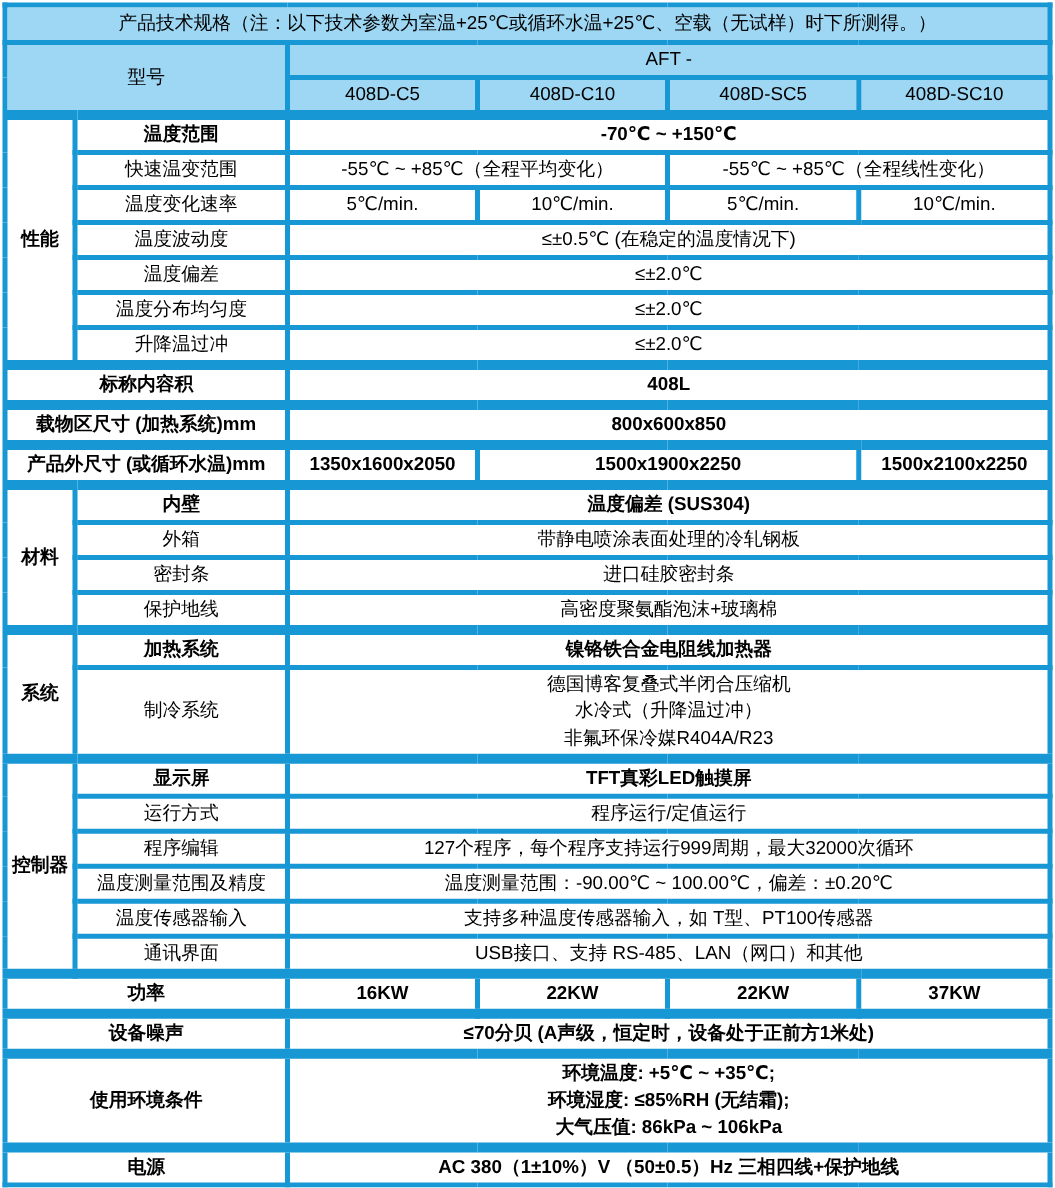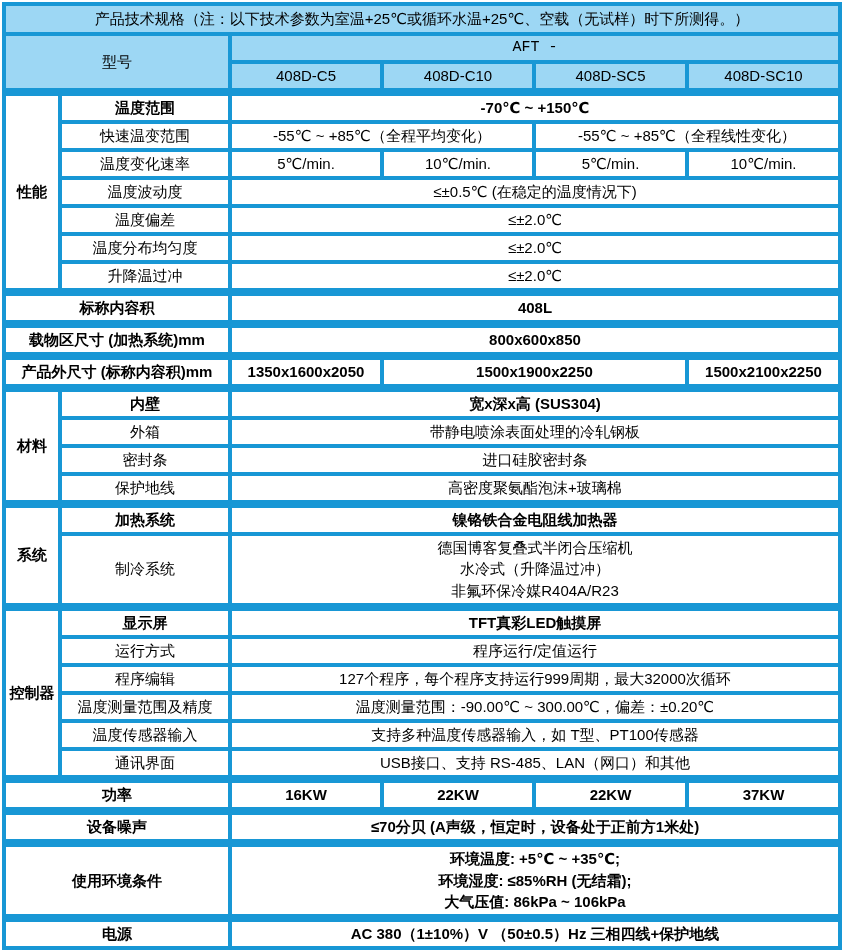--- a/index.html
+++ b/index.html
@@ -26,21 +26,21 @@
     font-size:15px;
     line-height:1.45;
     padding:1px 3px;
     height:22px;
     overflow:hidden;
     word-break:break-all;
   }
   tr.section > td{border-top-width:8px;font-weight:bold;}
   td.hdr{background:var(--hdr);}
   td.title-cell{height:24px;letter-spacing:0;}
-  td.series-cell{height:18px;font-family:Liberation Mono, monospace;}
+  td.series-cell{height:18px;}
   td.model-cell{height:20px;}
   td.group-cell{width:56px;padding:1px 2px;text-align:center;}
   td.label-cell{}
   td.val{white-space:pre-line;}
 </style>
 </head>
 <body>
 
 <div class="page">
   <table class="spec">
@@ -103,29 +103,29 @@
         </tr>
         <tr class="section">
           <td class="label-cell" colspan="2">标称内容积</td>
           <td class="val" colspan="4">408L</td>
         </tr>
         <tr class="section">
           <td class="label-cell" colspan="2">载物区尺寸 (加热系统)mm</td>
           <td class="val" colspan="4">800x600x850</td>
         </tr>
         <tr class="section">
-          <td class="label-cell" colspan="2">产品外尺寸 (标称内容积)mm</td>
+          <td class="label-cell" colspan="2">产品外尺寸 (或循环水温)mm</td>
           <td class="val" colspan="1">1350x1600x2050</td>
           <td class="val" colspan="2">1500x1900x2250</td>
           <td class="val" colspan="1">1500x2100x2250</td>
         </tr>
         <tr class="section">
           <td class="group-cell" rowspan="4">材料</td>
           <td class="label-cell" colspan="1">内壁</td>
-          <td class="val" colspan="4">宽x深x高 (SUS304)</td>
+          <td class="val" colspan="4">温度偏差 (SUS304)</td>
         </tr>
         <tr>
           <td class="label-cell" colspan="1">外箱</td>
           <td class="val" colspan="4">带静电喷涂表面处理的冷轧钢板</td>
         </tr>
         <tr>
           <td class="label-cell" colspan="1">密封条</td>
           <td class="val" colspan="4">进口硅胶密封条</td>
         </tr>
         <tr>
@@ -151,21 +151,21 @@
         <tr>
           <td class="label-cell" colspan="1">运行方式</td>
           <td class="val" colspan="4">程序运行/定值运行</td>
         </tr>
         <tr>
           <td class="label-cell" colspan="1">程序编辑</td>
           <td class="val" colspan="4">127个程序，每个程序支持运行999周期，最大32000次循环</td>
         </tr>
         <tr>
           <td class="label-cell" colspan="1">温度测量范围及精度</td>
-          <td class="val" colspan="4">温度测量范围：-90.00℃ ~ 300.00℃，偏差：±0.20℃</td>
+          <td class="val" colspan="4">温度测量范围：-90.00℃ ~ 100.00℃，偏差：±0.20℃</td>
         </tr>
         <tr>
           <td class="label-cell" colspan="1">温度传感器输入</td>
           <td class="val" colspan="4">支持多种温度传感器输入，如 T型、PT100传感器</td>
         </tr>
         <tr>
           <td class="label-cell" colspan="1">通讯界面</td>
           <td class="val" colspan="4">USB接口、支持 RS-485、LAN（网口）和其他</td>
         </tr>
         <tr class="section">

